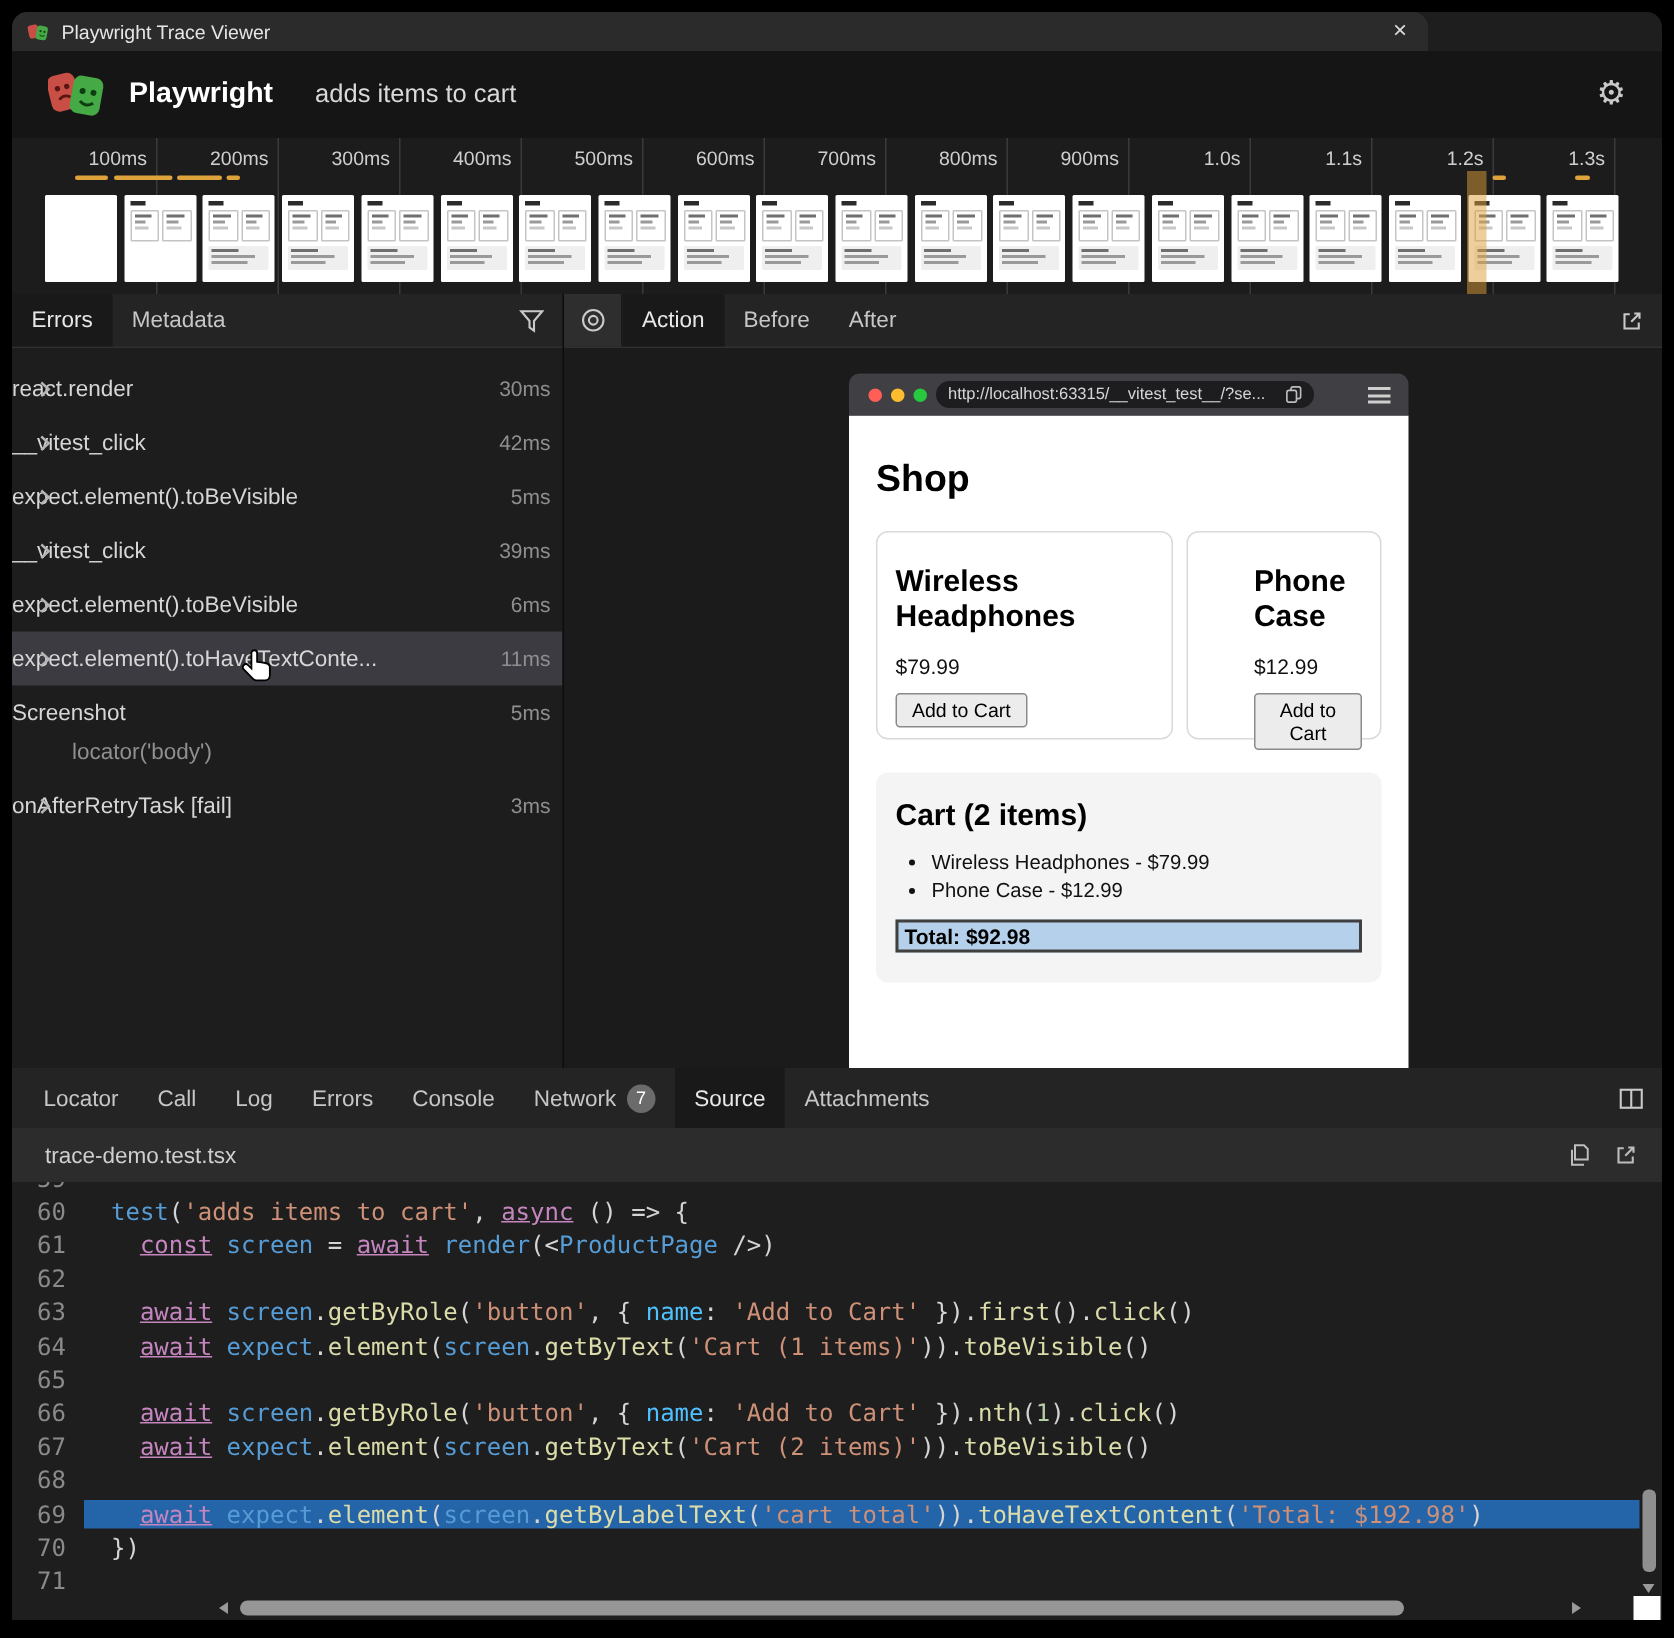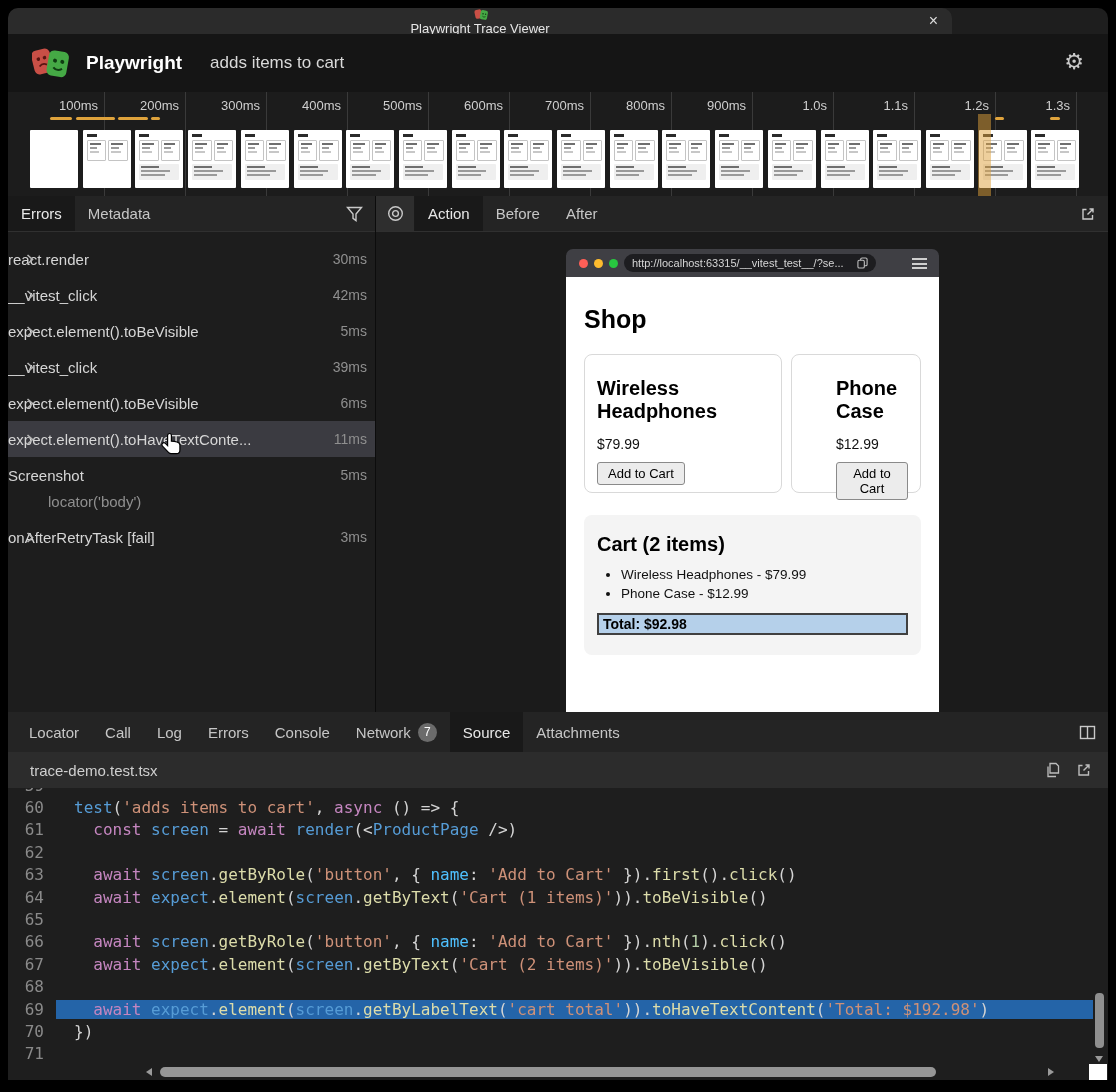--- a/index.html
+++ b/index.html
@@ -2,21 +2,21 @@
 <html><head>
 <meta charset="utf-8">
 <style>
   html,body{margin:0;padding:0;background:#000;}
   #stage{position:relative;width:1116px;height:1092px;background:#000;overflow:hidden;
          font-family:"Liberation Sans",sans-serif;-webkit-font-smoothing:antialiased;}
   .window{position:absolute;left:8px;top:8px;width:1100px;height:1072px;background:#1e1e1e;
           border-radius:10px 10px 0 0;overflow:hidden;}
   
   .titlebar{position:absolute;left:0;top:0;width:944px;height:26px;background:#2b2b2b;
-            border-radius:10px 10px 0 0;display:flex;align-items:center;flex-direction:column;}
+            border-radius:10px 10px 0 0;display:flex;align-items:center;}
   .titlebar .tb-icon{margin:0 8px 0 10px;display:flex;}
   .titlebar .tb-text{color:#e6e6e6;font-size:13px;}
   .tb-close{position:absolute;right:14px;top:0;height:26px;display:flex;align-items:center;
             color:#dcdcdc;font-size:16px;cursor:default;}
   
   .app-header{position:absolute;left:0;top:26px;width:1100px;height:58px;background:#151515;
               display:flex;align-items:center;}
   .app-header .logo{margin:0 16px 0 24px;display:flex;}
   .app-name{color:#fff;font-size:19px;font-weight:bold;margin-right:28px;}
   .test-title{color:#d9d9d9;font-size:17px;}
@@ -100,21 +100,21 @@
            display:flex;align-items:center;}
   .filename{margin-left:22px;color:#cfcfcf;font-size:15px;}
   .filebar-icons{position:absolute;right:16px;display:flex;gap:16px;align-items:center;}
   .code{position:absolute;left:0;top:76px;width:1100px;height:292px;overflow:hidden;
         font-family:"DejaVu Sans Mono","Liberation Mono",monospace;font-size:16px;}
   .lines{position:absolute;left:0;top:-14px;right:0;}
   .code-line{height:22.4px;display:flex;align-items:center;}
   .gutter{width:48px;padding-right:12px;box-sizing:border-box;text-align:right;color:#8a8a8a;flex:none;}
   .lncode{white-space:pre;padding-left:18px;flex:1;margin-right:15px;}
   .code-line.hl .lncode{background:#2464a8;}
-  .tok-kw{color:#c586c0;}  .tok-id{color:#569cd6;}  .tok-prop{color:#4fc1ff;}
+  .tok-kw{color:#c586c0;text-decoration:underline;}  .tok-id{color:#569cd6;}  .tok-prop{color:#4fc1ff;}
   .tok-m{color:#dcdcaa;}   .tok-str{color:#ce9178;} .tok-pl{color:#d4d4d4;} .tok-num{color:#b5cea8;}
   
   .h-thumb{position:absolute;left:152px;bottom:3px;width:776px;height:10px;background:#969696;border-radius:5px;}
   .h-arrow-l{position:absolute;left:138px;bottom:4px;width:0;height:0;
              border-top:4.5px solid transparent;border-bottom:4.5px solid transparent;border-right:6px solid #9a9a9a;}
   .h-arrow-r{position:absolute;left:1040px;bottom:4px;width:0;height:0;
              border-top:4.5px solid transparent;border-bottom:4.5px solid transparent;border-left:6px solid #9a9a9a;}
   .v-thumb{position:absolute;right:4px;top:205px;width:9px;height:55px;background:#8f8f8f;border-radius:4px;}
   .v-arrow{position:absolute;right:5px;top:268px;width:0;height:0;
            border-left:4.5px solid transparent;border-right:4.5px solid transparent;border-top:6px solid #9a9a9a;}

